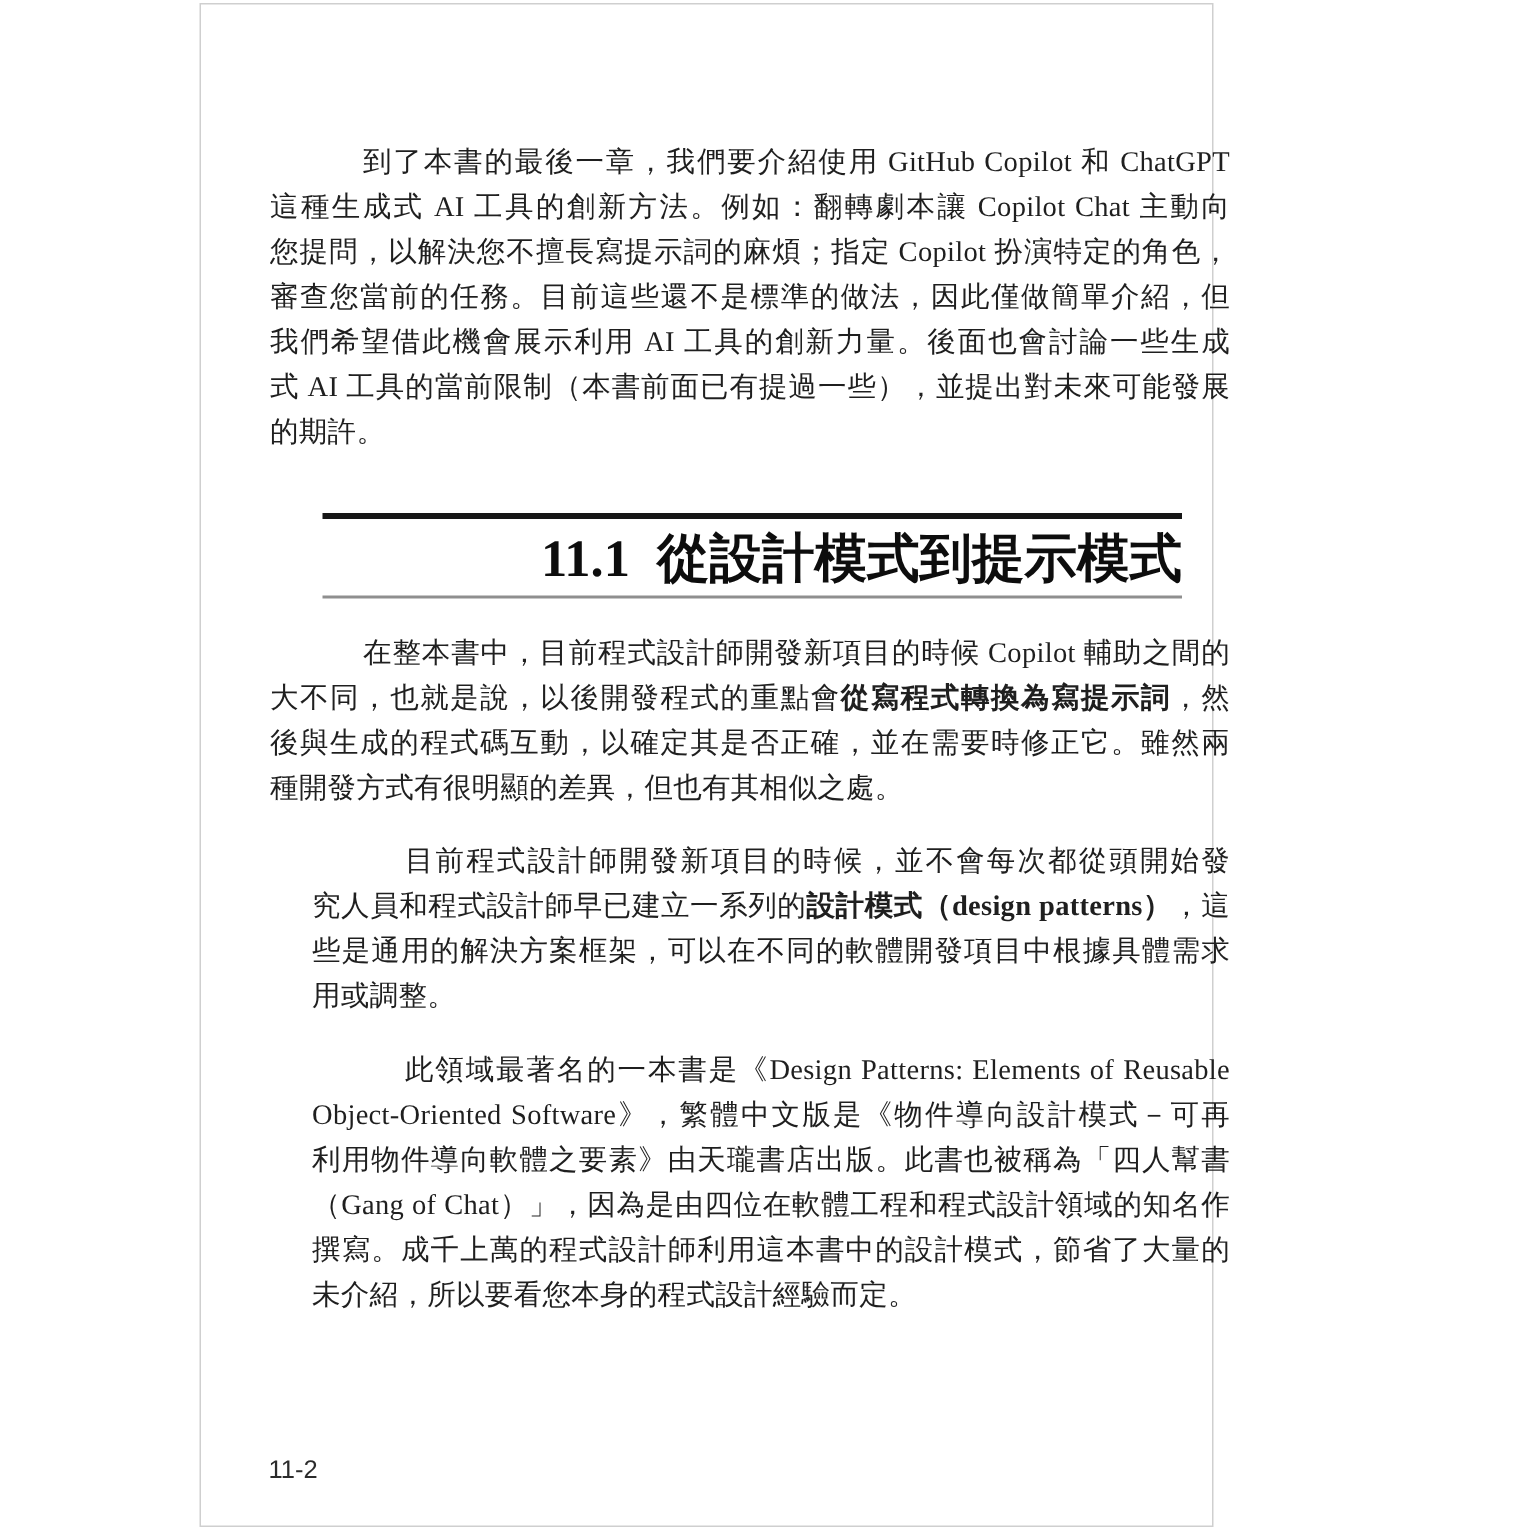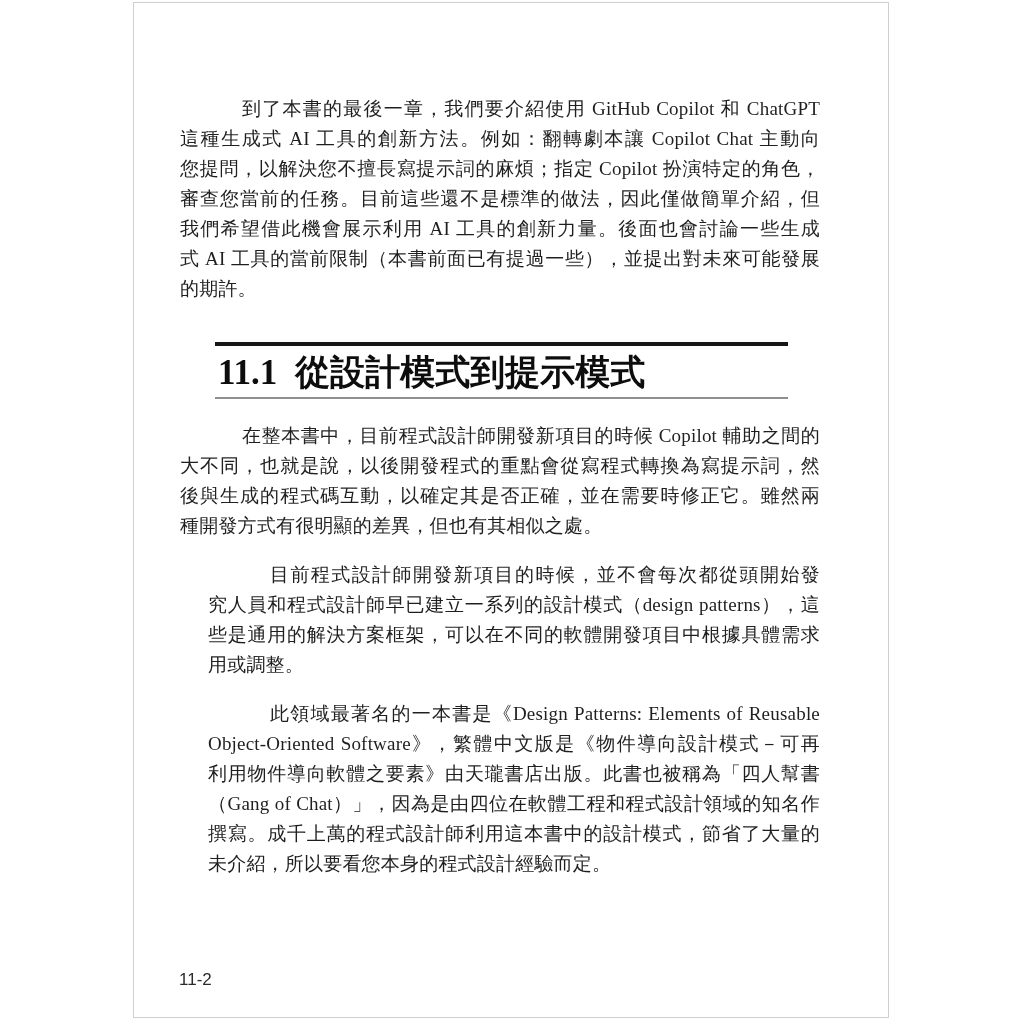--- a/index.html
+++ b/index.html
@@ -10,21 +10,21 @@
   }
   .stage {
     position: relative;
     width: 1024px; height: 1024px;
     background: #ffffff;
     overflow: hidden;
   }
   .book-page {
     position: absolute;
     left: 133px; top: 2px;
-    width: 756px; height: 1016px;
+    width: 676px; height: 1016px;
     background: #ffffff;
     border: 1px solid #cfcfcf;
     box-sizing: border-box;
   }
   .content {
     position: absolute;
     left: 46px; top: 0;
     width: 640px;
   }
   .para { margin: 0; color: #1f1f1f; }
@@ -34,37 +34,38 @@
     line-height: 30px;
     height: 30px;
     overflow: hidden;
     text-align: justify;
     text-align-last: justify;
     text-justify: inter-character;
     letter-spacing: 0.2px;
   }
   .line.first { text-indent: 62px; }
   .line.last  { text-align-last: left; }
-  .bold { font-weight: 400; }
+  .bold { font-weight: 700; }
 
   .intro-block { margin-top: 91px; }
 
   .heading-block {
     margin: 38px 0 0 35px;
     width: 573px;
   }
   .rule-top    { height: 4px; background: #161616; }
   .rule-bottom { height: 2px; background: #8f8f8f; }
   .heading-text {
     padding: 6px 0 3px 3px;
     line-height: 42px;
     font-size: 35px;
     font-weight: 700;
     color: #0d0d0d;
     white-space: nowrap;
+    text-align: right;
   }
   .heading-number { margin-right: 18px; }
 
   .section-paras { margin-top: 22px; }
 
   .page-number {
     position: absolute;
     left: 45px; top: 966px;
     font-family: "Liberation Sans", "DejaVu Sans", sans-serif;
     font-size: 17px;

